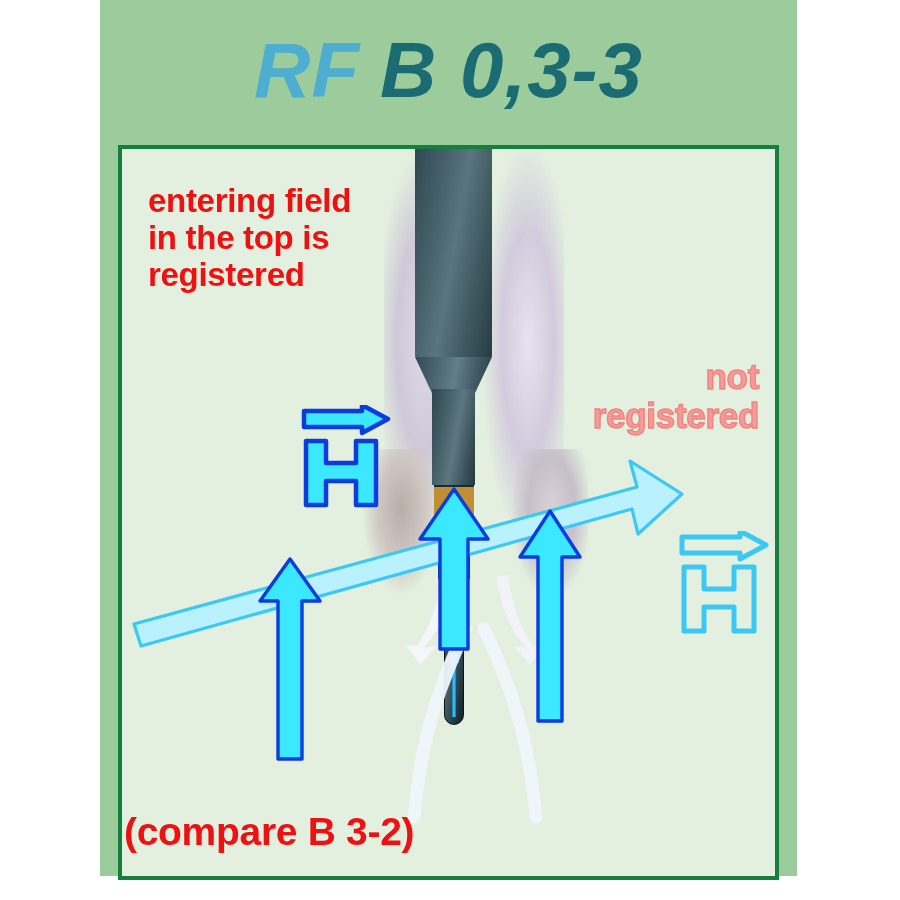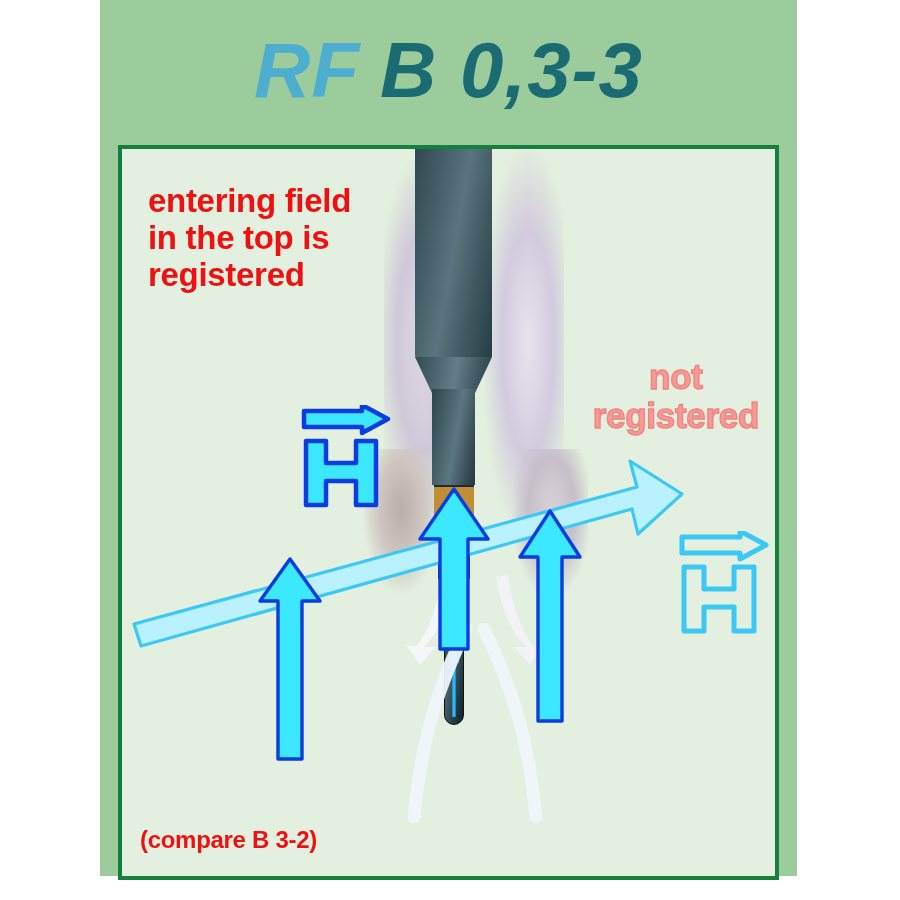--- a/index.html
+++ b/index.html
@@ -157,28 +157,28 @@
   .lbl-entering {
     left: 26px; top: 34px;
     color: #ee1111;
     font-size: 33px;
     letter-spacing: -.3px;
   }
   .lbl-notreg {
     right: 16px; top: 208px;
     color: #f79a97;
     font-size: 35px;
-    text-align: center;
+    text-align: right;
     letter-spacing: -.3px;
     -webkit-text-stroke: 1.4px #ef8480;
   }
   .lbl-compare {
-    left: 18px; bottom: 22px;
+    left: 2px; bottom: 22px;
     color: #ee1111;
-    font-size: 24px;
+    font-size: 39px;
     letter-spacing: -.3px;
   }
 
   
   .hvec { position: absolute; }
   .hvec-left  { left: 178px; top: 256px; }
   .hvec-right { left: 556px; top: 382px; }
 </style>
 </head>
 <body>

